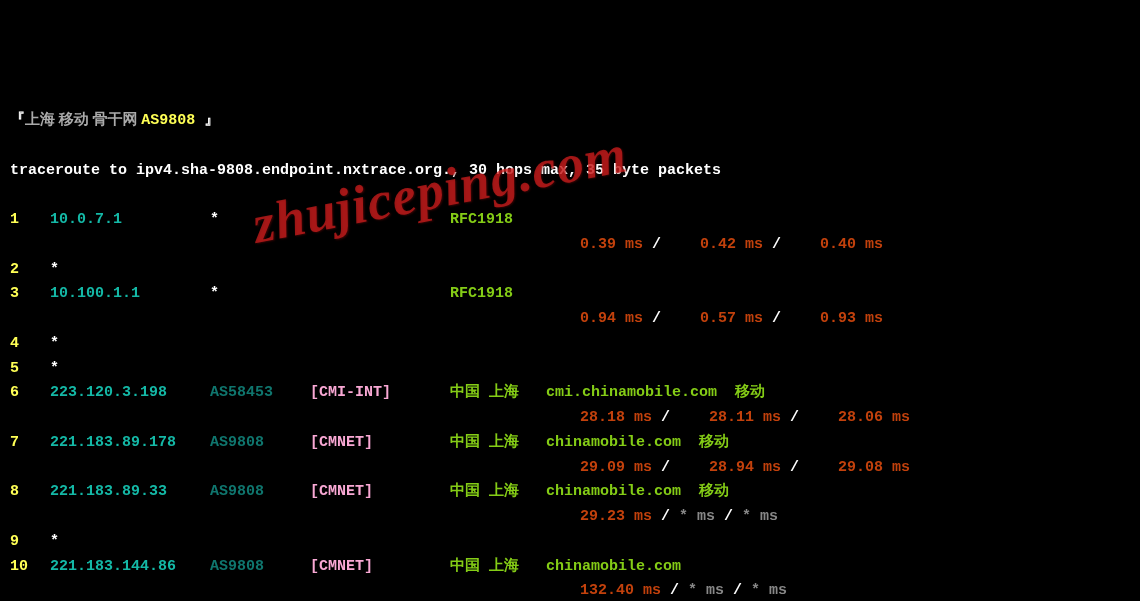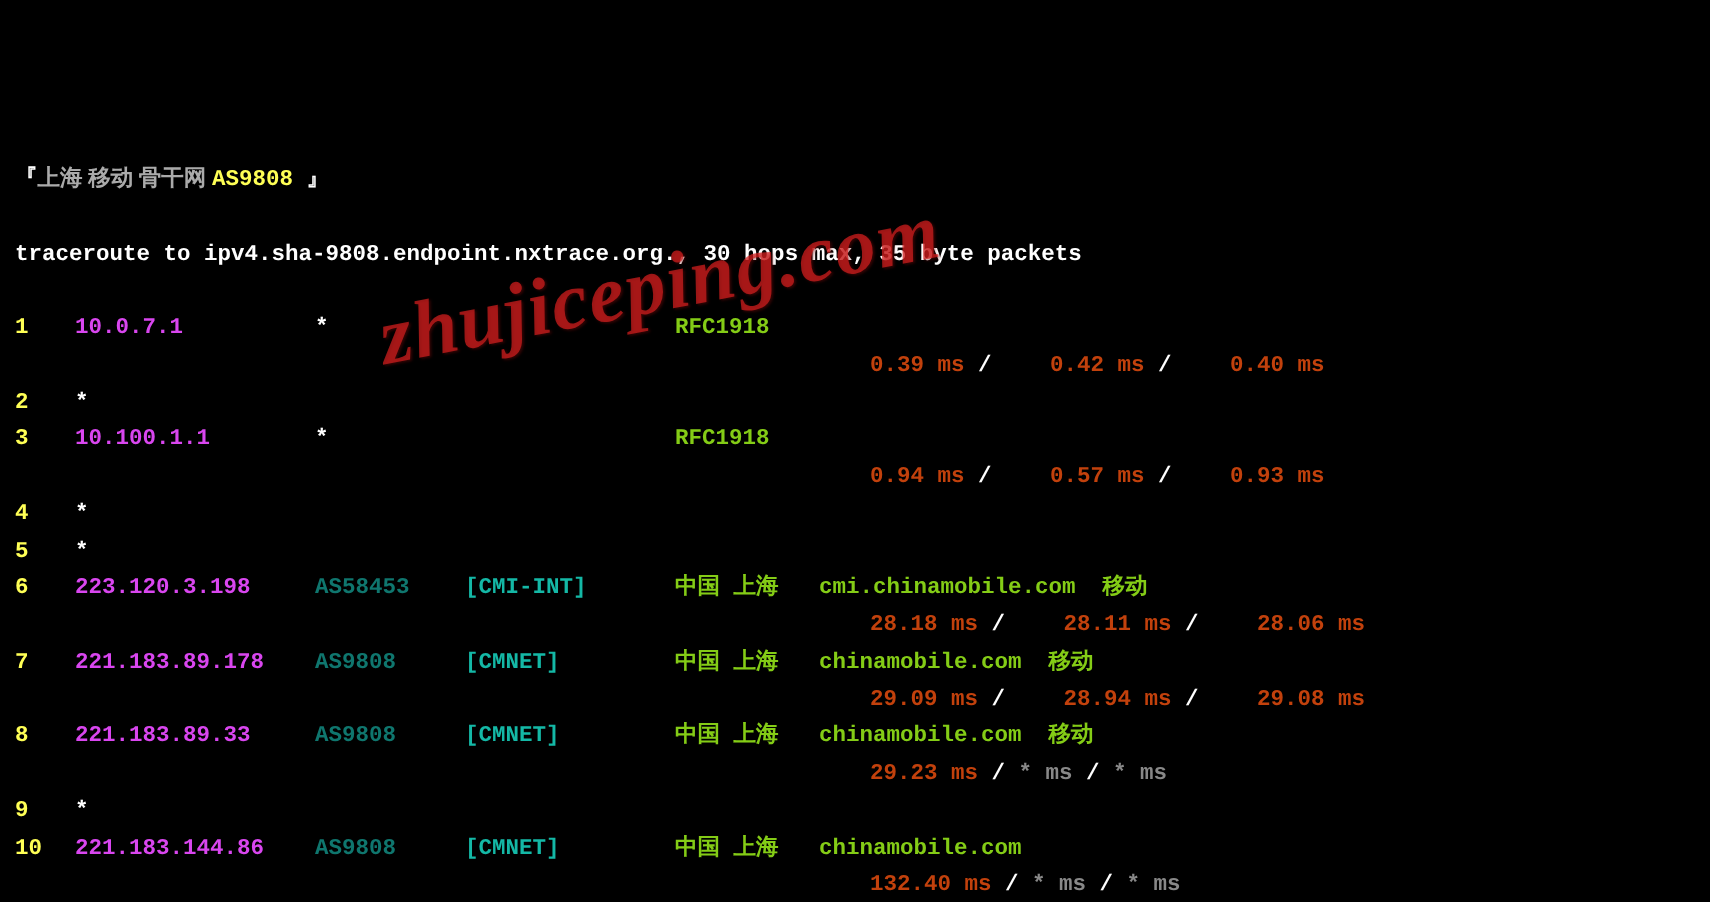--- a/index.html
+++ b/index.html
@@ -16,23 +16,23 @@
       overflow: hidden;
       position: relative;
       white-space: pre;
     }
     .header .bracket { color: #fff; }
     .header .loc { color: #aaa; font-family: Liberation Serif, serif; }
     .header .asn { color: #ffff55; }
     .cmd { color: #fff; }
     .hop-line { display: flex; }
     .hop-num { color: #ffff55; width: 40px; display: inline-block; }
-    .hop-ip { color: #d946ef; width: 160px; display: inline-block; }
+    .hop-ip { color: #14b8a6; width: 160px; display: inline-block; }
     .hop-asn { color: #0f766e; width: 100px; display: inline-block; }
-    .hop-tag { color: #14b8a6; width: 140px; display: inline-block; }
+    .hop-tag { color: #f9a8d4; width: 140px; display: inline-block; }
     .hop-geo { color: #84cc16; display: inline-block; }
     .lat-line { padding-left: 540px; }
     .lat-cyan { color: #c2410c; margin-left: 30px; }
     .lat-grey { color: #888; text-align: right; }
     .lat-sep { color: #fff; }
     .star { color: #fff; }
     .hop-star { color: #fff; }
     .watermark {
       position: absolute;
       top: 145px;

